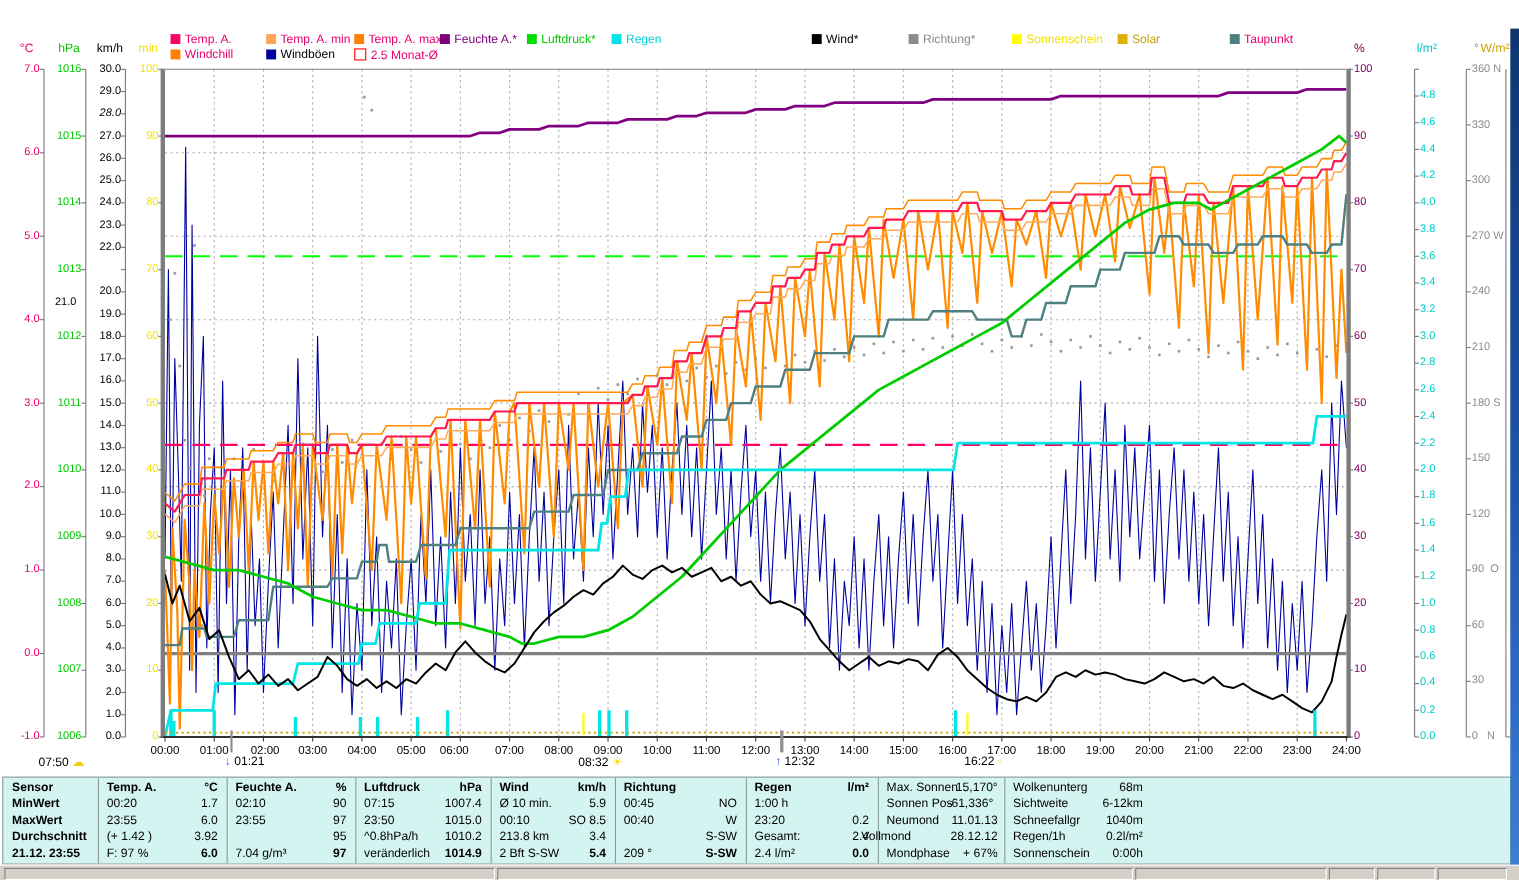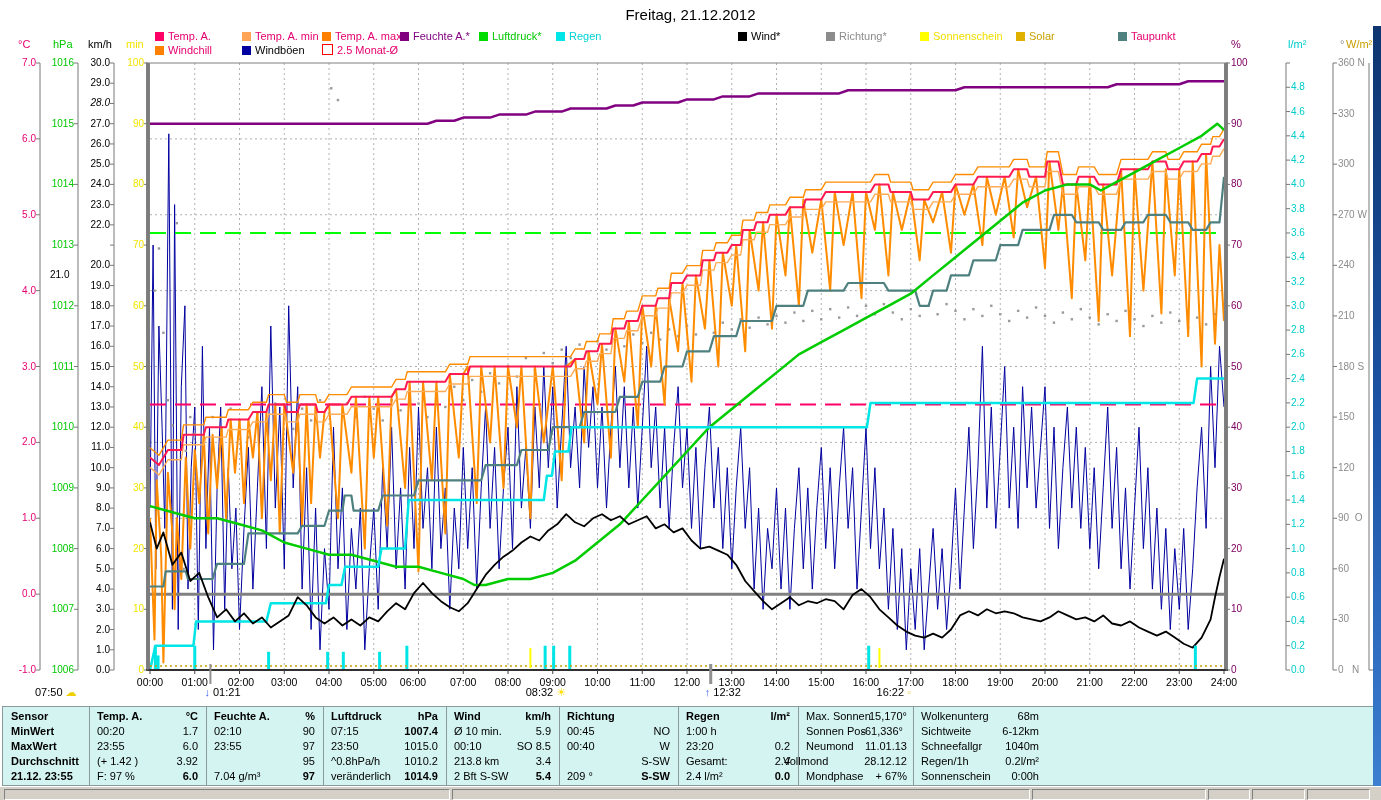--- a/index.html
+++ b/index.html
@@ -20,21 +20,20 @@
   .bold{font-weight:bold;}
   #status-bar{position:absolute;left:0;top:786px;width:1381px;height:14px;background:#d4d0c8;border-top:1px solid #ffffff;}
   .sb-panel{position:absolute;top:2px;height:9px;border:1px solid;border-color:#808080 #ffffff #ffffff #808080;}
   #blue-strip{position:absolute;right:0;top:26px;width:8px;height:760px;
               background:linear-gradient(180deg,#0e3570 0%,#1d55a8 55%,#3c7ed0 100%);}
 </style>
 </head>
 <body>
 
 <div id="screen">
-  <div id="title">Freitag, 21.12.2012</div>
   <div id="legend">
       <div class="leg-item" style="left: 155px; top: 30px; color: rgb(230, 0, 110);"><span class="leg-sw" style="background: rgb(255, 0, 102);"></span><span>Temp. A.</span></div>
       <div class="leg-item" style="left: 242px; top: 30px; color: rgb(230, 0, 110);"><span class="leg-sw" style="background: rgb(255, 165, 88);"></span><span>Temp. A. min</span></div>
       <div class="leg-item" style="left: 322px; top: 30px; color: rgb(230, 0, 110);"><span class="leg-sw" style="background: rgb(255, 128, 0);"></span><span>Temp. A. max</span></div>
       <div class="leg-item" style="left: 400px; top: 30px; color: rgb(128, 0, 128);"><span class="leg-sw" style="background: rgb(128, 0, 128);"></span><span>Feuchte A.*</span></div>
       <div class="leg-item" style="left: 479px; top: 30px; color: rgb(0, 200, 0);"><span class="leg-sw" style="background: rgb(0, 220, 0);"></span><span>Luftdruck*</span></div>
       <div class="leg-item" style="left: 556px; top: 30px; color: rgb(0, 210, 210);"><span class="leg-sw" style="background: rgb(0, 229, 229);"></span><span>Regen</span></div>
       <div class="leg-item" style="left: 738px; top: 30px; color: rgb(0, 0, 0);"><span class="leg-sw" style="background: rgb(0, 0, 0);"></span><span>Wind*</span></div>
       <div class="leg-item" style="left: 826px; top: 30px; color: rgb(140, 140, 140);"><span class="leg-sw" style="background: rgb(140, 140, 140);"></span><span>Richtung*</span></div>
       <div class="leg-item" style="left: 920px; top: 30px; color: rgb(240, 224, 0);"><span class="leg-sw" style="background: rgb(255, 255, 0);"></span><span>Sonnenschein</span></div>
@@ -564,21 +563,21 @@
       <div class="tcell" style="left: 261.5px; top: 17px; width: 50.5px; text-align: right;">90</div>
       <div class="tcell" style="left: 211px; top: 32px; width: 64.35px;">23:55</div>
       <div class="tcell" style="left: 261.5px; top: 32px; width: 50.5px; text-align: right;">97</div>
       <div class="tcell" style="left: 261.5px; top: 47px; width: 50.5px; text-align: right;">95</div>
       <div class="tcell" style="left: 211px; top: 62px; width: 64.35px;">7.04 g/m³</div>
       <div class="tcell bold" style="left: 261.5px; top: 62px; width: 50.5px; text-align: right;">97</div>
       <div class="tcol" style="left: 320px; width: 0px;"></div>
       <div class="tcell bold" style="left: 328px; top: 2px; width: 61.5px;">Luftdruck</div>
       <div class="tcell bold" style="left: 381.5px; top: 2px; width: 53.5px; text-align: right;">hPa</div>
       <div class="tcell" style="left: 328px; top: 17px; width: 67.65px;">07:15</div>
-      <div class="tcell" style="left: 381.5px; top: 17px; width: 53.5px; text-align: right; font-weight: bold;">1007.4</div>
+      <div class="tcell" style="left: 381.5px; top: 17px; width: 53.5px; text-align: right;">1007.4</div>
       <div class="tcell" style="left: 328px; top: 32px; width: 67.65px;">23:50</div>
       <div class="tcell" style="left: 381.5px; top: 32px; width: 53.5px; text-align: right;">1015.0</div>
       <div class="tcell" style="left: 328px; top: 47px; width: 67.65px;">^0.8hPa/h</div>
       <div class="tcell" style="left: 381.5px; top: 47px; width: 53.5px; text-align: right;">1010.2</div>
       <div class="tcell" style="left: 328px; top: 62px; width: 67.65px;">veränderlich</div>
       <div class="tcell bold" style="left: 381.5px; top: 62px; width: 53.5px; text-align: right;">1014.9</div>
       <div class="tcol" style="left: 443px; width: 0px;"></div>
       <div class="tcell bold" style="left: 451px; top: 2px; width: 56.5px;">Wind</div>
       <div class="tcell bold" style="left: 499.5px; top: 2px; width: 48.5px; text-align: right;">km/h</div>
       <div class="tcell" style="left: 451px; top: 17px; width: 62.15px;">Ø 10 min.</div>

